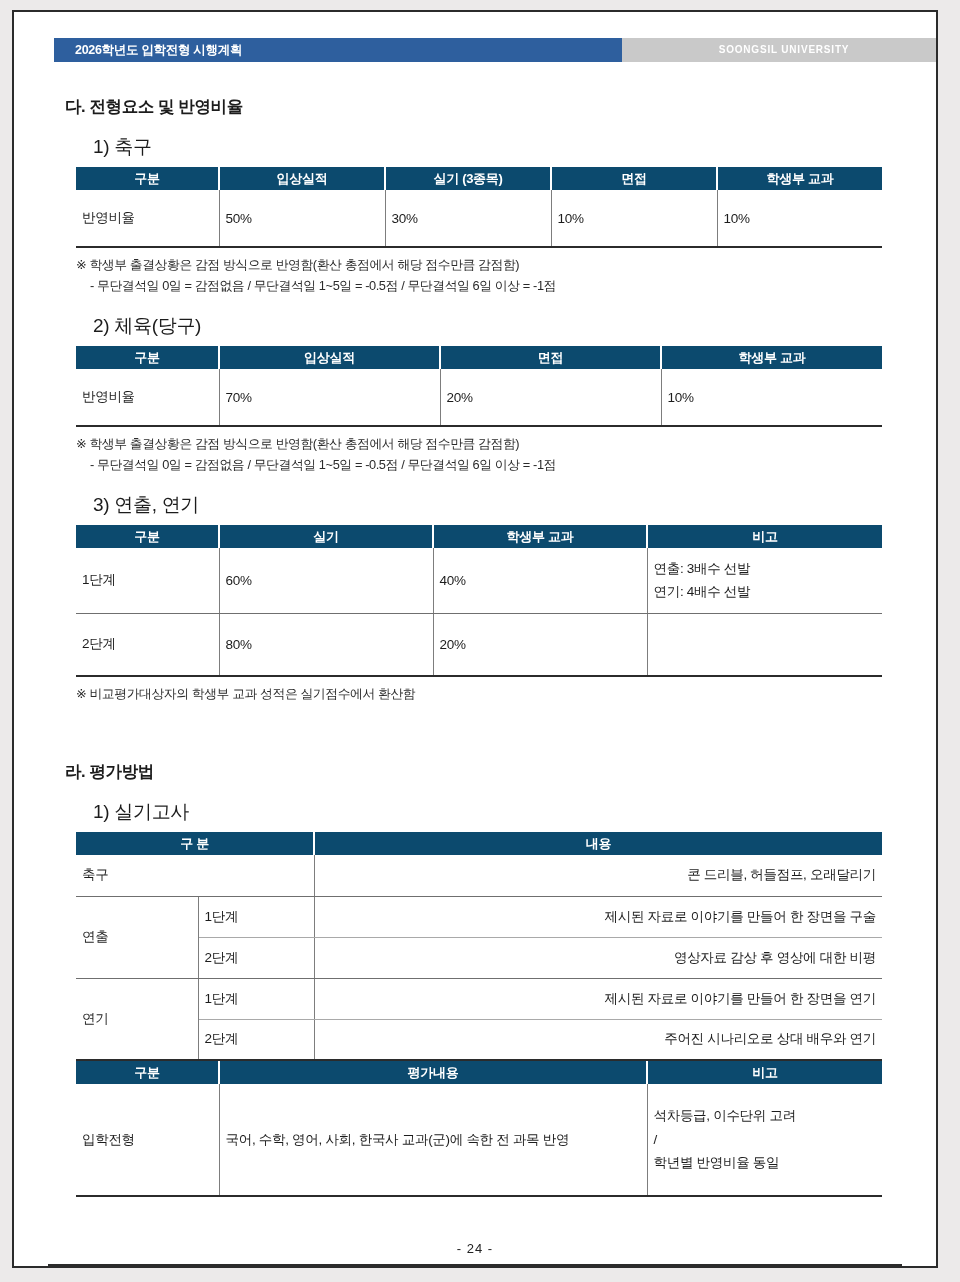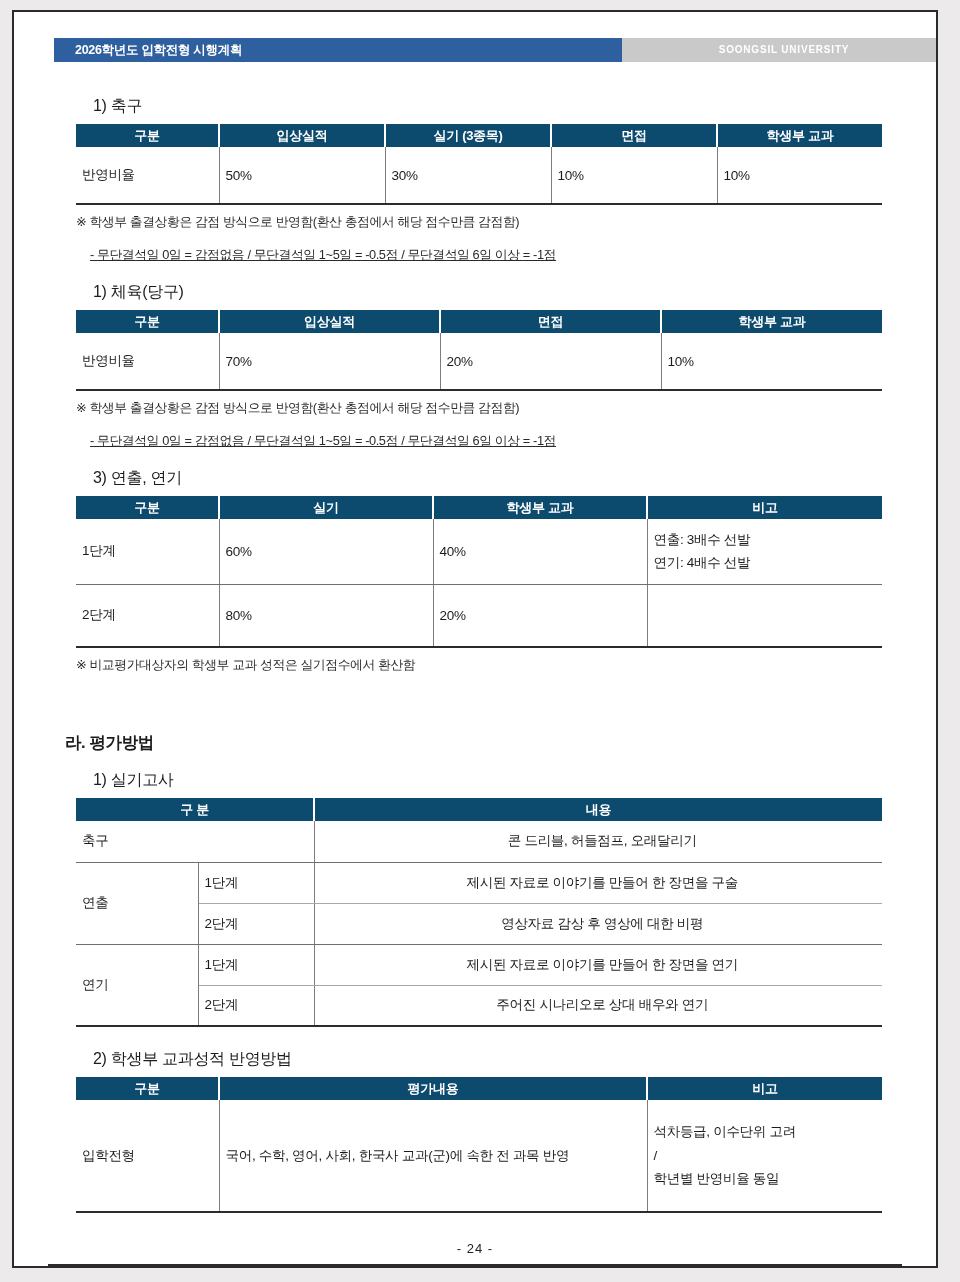--- a/index.html
+++ b/index.html
@@ -81,21 +81,21 @@
   
   h2.sec {
     font-size: 16.5px;
     font-weight: bold;
     margin: 0 0 16px 17px;
     letter-spacing: -0.4px;
   }
   h2.sec.second { margin-top: 58px; }
 
   .sub {
-    font-size: 16px;
+    font-size: 19px;
     margin: 0 0 7px 45px;
     letter-spacing: -0.3px;
   }
 
   
   .tbl-wrap { margin: 0 0 0 28px; width: 806px; }
 
   table.doc {
     width: 806px;
     border-collapse: collapse;
@@ -117,34 +117,34 @@
   table.doc th.last { border-right: none; }
   table.doc td {
     text-align: left;
     color: #1c1c1c;
     letter-spacing: -0.3px;
     padding: 0 6px;
     border-right: 1px solid #7d7d7d;
     box-sizing: border-box;
   }
   table.doc td.noright { border-right: none; }
-  table.doc td.left { text-align: center; padding-left: 14px; }
+  table.doc td.left { text-align: right; padding-left: 14px; }
   table.doc tr.botline > td { border-bottom: 1px solid #6f6f6f; }
   table.doc tr.thickbot > td { border-bottom: 2.5px solid #2b2b2b; }
 
   .cell-2line { line-height: 1.75; }
 
   
   .note {
     font-size: 12.8px;
     color: #2a2a2a;
     letter-spacing: -0.4px;
     margin: 9px 0 0 28px;
   }
-  .note .l2 { display: block; margin-top: 16px; padding-left: 14px; text-decoration: underline; }
+  .note .l2 { display: block; margin-top: 4px; padding-left: 14px; }
   .note-tight { margin-bottom: 18px; }
 
   
   .footer {
     position: absolute;
     left: 34px;
     right: 34px;
     bottom: 0;
     text-align: center;
   }
@@ -162,20 +162,21 @@
 <body>
 
 <div class="page">
  <div class="page-inner">
 
   <div class="runhead">
     <div class="runhead-blue">2026학년도 입학전형 시행계획</div>
     <div class="runhead-gray">SOONGSIL  UNIVERSITY</div>
   </div>
 
+  <h2 class="sec">다. 전형요소 및 반영비율</h2>
 
   <div class="sub">1) 축구</div>
   <div class="tbl-wrap">
     <table class="doc">
       <colgroup>
             <col style="width:143px">
             <col style="width:166px">
             <col style="width:166px">
             <col style="width:166px">
             <col style="width:165px">
@@ -198,21 +199,21 @@
           <td class="noright">10%</td>
         </tr>
       </tbody>
     </table>
   </div>
   <div class="note note-tight">
     <span>※ 학생부 출결상황은 감점 방식으로 반영함(환산 총점에서 해당 점수만큼 감점함)</span>
     <span class="l2">- 무단결석일 0일 = 감점없음 / 무단결석일 1~5일 = -0.5점 / 무단결석일 6일 이상 = -1점</span>
   </div>
 
-  <div class="sub">1) 체육(당구)</div>
+  <div class="sub">2) 체육(당구)</div>
   <div class="tbl-wrap">
     <table class="doc">
       <colgroup>
             <col style="width:143px">
             <col style="width:221px">
             <col style="width:221px">
             <col style="width:221px">
           </colgroup>
       <thead>
         <tr>
@@ -313,21 +314,20 @@
           <td class="noright left" style="border-bottom:1px solid #a9a9a9">제시된 자료로 이야기를 만들어 한 장면을 연기</td>
         </tr>
         <tr class="thickbot" style="height:41px">
           <td>2단계</td>
           <td class="noright left">주어진 시나리오로 상대 배우와 연기</td>
         </tr>
       </tbody>
     </table>
   </div>
 
-  <div class="sub" style="margin-top:22px">2) 학생부 교과성적 반영방법</div>
   <div class="tbl-wrap">
     <table class="doc">
       <colgroup>
             <col style="width:143px">
             <col style="width:428px">
             <col style="width:235px">
           </colgroup>
       <thead>
         <tr>
           <th>구분</th>

